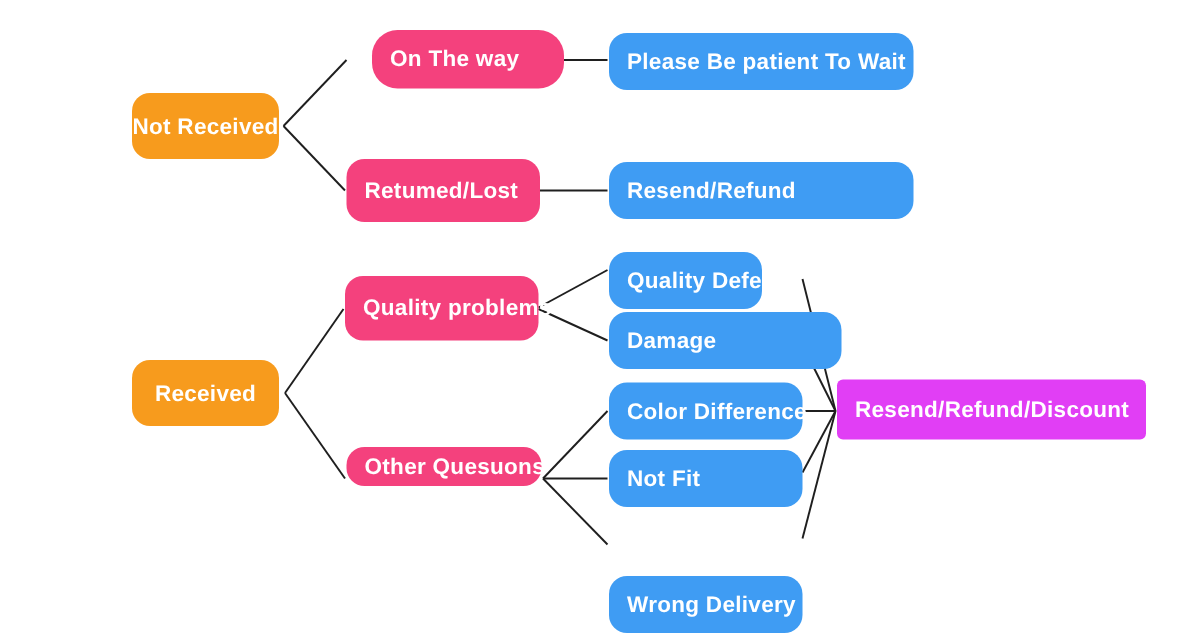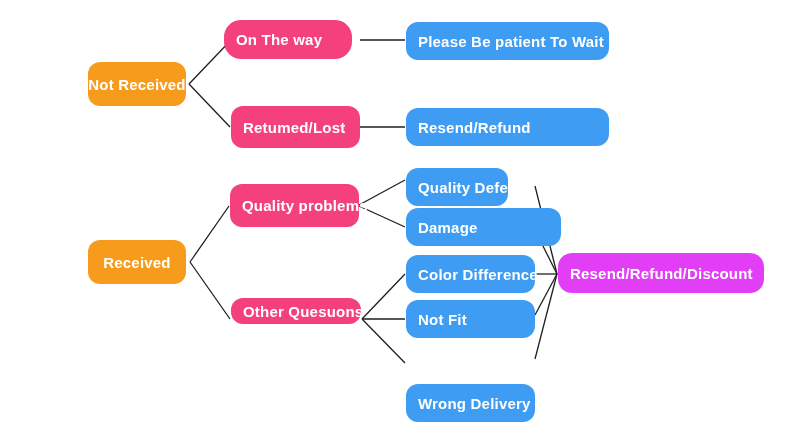--- a/index.html
+++ b/index.html
@@ -45,26 +45,26 @@
     padding: 0 4px;
   }
   .node.branch {
     background: var(--branch, #F4417D);
   }
   .node.leaf {
     background: var(--leaf, #3F9CF3);
   }
   .node.outcome {
     background: var(--outcome, #E13EF5);
-    border-radius: 14px;
+    border-radius: 4px;
   }
 
   
   #n-not-received       { left:  88px; top:  62px; width:  98px; height: 44px; }
-  #n-on-the-way         { left: 224px; top:  20px; width: 128px; height: 39px; border-radius: 17px; }
+  #n-on-the-way         { left: 248px; top:  20px; width: 128px; height: 39px; border-radius: 17px; }
   #n-returned-lost      { left: 231px; top: 106px; width: 129px; height: 42px; }
   #n-please-wait        { left: 406px; top:  22px; width: 203px; height: 38px; }
   #n-resend-refund      { left: 406px; top: 108px; width: 203px; height: 38px; }
   #n-received           { left:  88px; top: 240px; width:  98px; height: 44px; }
   #n-quality-problems   { left: 230px; top: 184px; width: 129px; height: 43px; }
   #n-other-questions    { left: 231px; top: 298px; width: 130px; height: 26px; }
   #n-quality-defect     { left: 406px; top: 168px; width: 102px; height: 38px; text-align: right; }
   #n-damage             { left: 406px; top: 208px; width: 155px; height: 38px; }
   #n-color-difference   { left: 406px; top: 255px; width: 129px; height: 38px; }
   #n-not-fit            { left: 406px; top: 300px; width: 129px; height: 38px; }

